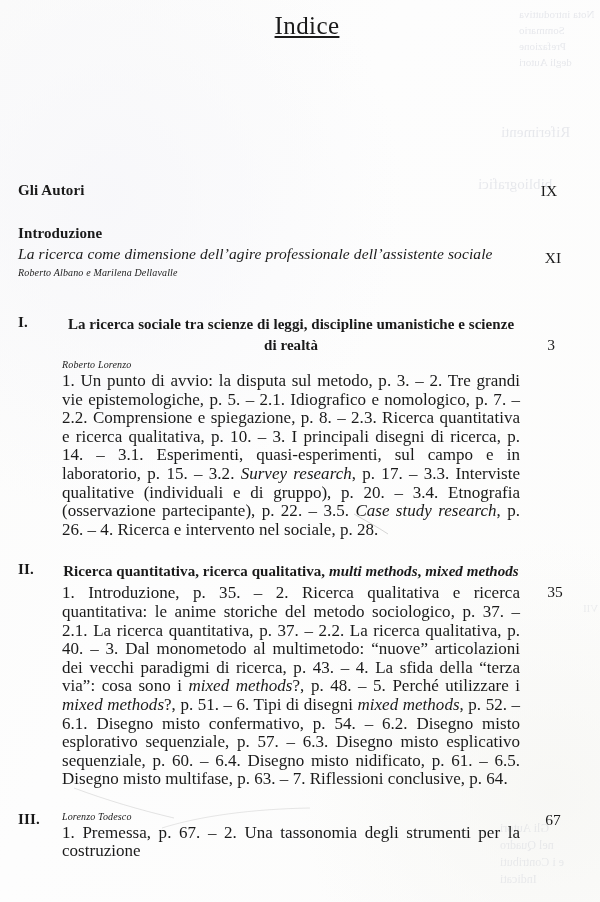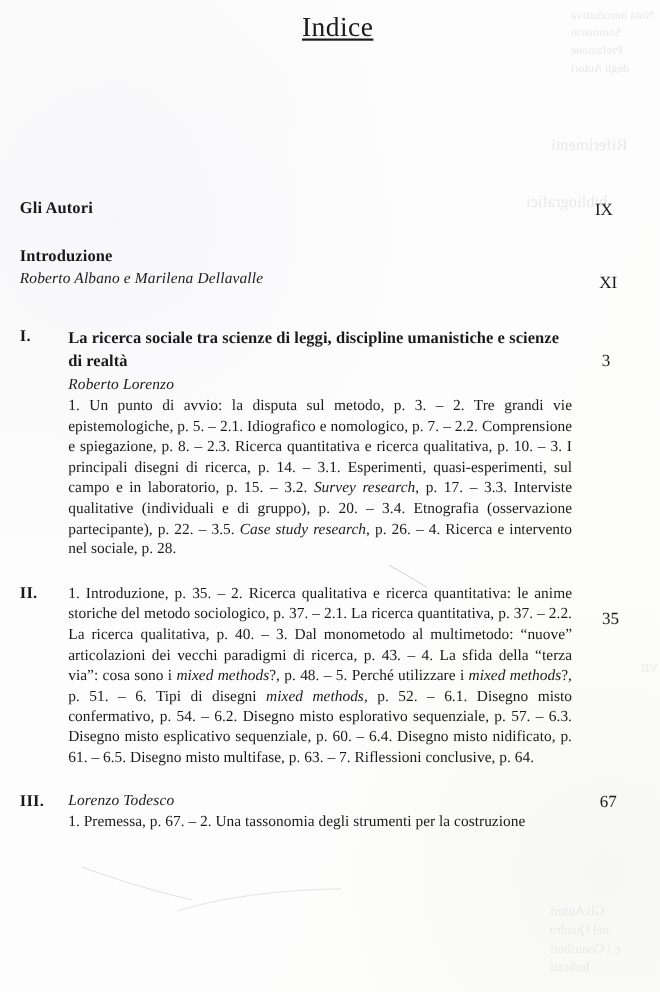--- a/index.html
+++ b/index.html
@@ -115,35 +115,36 @@
   }
 
   .subtitle-it {
     font-style: italic;
     font-size: 15.5px;
     letter-spacing: 0.1px;
   }
 
   .authors {
     font-style: italic;
-    font-size: 14px;
+    font-size: 10px;
     letter-spacing: 0.15px;
   }
 
   .chap-title {
     font-weight: bold;
     font-size: 15px;
     line-height: 21px;
     letter-spacing: 0.05px;
+    text-align: center;
   }
 
   .chap-title i { font-style: italic; }
 
   .toc-body {
-    font-size: 14px;
+    font-size: 17px;
     line-height: 18.6px;
     text-align: justify;
     letter-spacing: 0.02px;
     margin-top: 2px;
   }
   .toc-body i { font-style: italic; }
 
   .part-label { font-size: 15px; }
   .part-title { font-style: italic; font-size: 15.5px; }
 </style>
@@ -174,20 +175,21 @@
 
   <div class="entries">
 
     <div class="row" style="margin-bottom:26px;">
       <div class="flush lead">Gli Autori</div>
       <div class="page-no" style="top:0px; right:6px;">IX</div>
     </div>
 
     <div class="row" style="margin-bottom:36px;">
       <div class="flush lead">Introduzione</div>
+      <div class="flush subtitle-it" style="margin-top:3px;">La ricerca come dimensione dell’agire professionale dell’assistente sociale</div>
       <div class="flush authors" style="margin-top:4px;">Roberto Albano e Marilena Dellavalle</div>
       <div class="page-no" style="top:24px; right:2px;">XI</div>
     </div>
 
 
     <div class="row" style="margin-bottom:22px;">
       <div class="num">I.</div>
       <div class="page-no" style="top:22px; right:4px;">3</div>
       <div class="body-col">
         <div class="chap-title">La ricerca sociale tra scienze di leggi, discipline umanistiche e scienze di realtà</div>
@@ -195,20 +197,21 @@
         <div class="toc-body">
           1. Un punto di avvio: la disputa sul metodo, p. 3. – 2. Tre grandi vie epistemologiche, p. 5. – 2.1. Idiografico e nomologico, p. 7. – 2.2. Comprensione e spiegazione, p. 8. – 2.3. Ricerca quantitativa e ricerca qualitativa, p. 10. – 3. I principali disegni di ricerca, p. 14. – 3.1. Esperimenti, quasi-esperimenti, sul campo e in laboratorio, p. 15. – 3.2. <i>Survey research</i>, p. 17. – 3.3. Interviste qualitative (individuali e di gruppo), p. 20. –&nbsp;3.4. Etnografia (osservazione partecipante), p. 22. – 3.5. <i>Case study research</i>, p. 26. – 4. Ricerca e intervento nel sociale, p. 28.
         </div>
       </div>
     </div>
 
     <div class="row" style="margin-bottom:22px;">
       <div class="num">II.</div>
       <div class="page-no" style="top:22px; right:0px;">35</div>
       <div class="body-col">
+        <div class="chap-title"><span>Ricerca quantitativa, ricerca qualitativa, </span><i>multi methods</i><span>, </span><i>mixed methods</i></div>
         <div class="toc-body">
           1. Introduzione, p. 35. – 2. Ricerca qualitativa e ricerca quantitativa: le anime storiche del metodo sociologico, p. 37. – 2.1. La ricerca quantitativa, p. 37. – 2.2. La ricerca qualitativa, p. 40. – 3. Dal monometodo al multimetodo: “nuove” articolazioni dei vecchi paradigmi di ricerca, p. 43. – 4. La sfida della “terza via”: cosa sono i <i>mixed methods</i>?, p. 48. – 5. Perché utilizzare i <i>mixed methods</i>?, p. 51. – 6. Tipi di disegni <i>mixed methods</i>, p. 52. – 6.1. Disegno misto confermativo, p. 54. – 6.2. Disegno misto esplorativo sequenziale, p. 57. – 6.3. Disegno misto esplicativo sequenziale, p. 60. – 6.4. Disegno misto nidificato, p. 61. – 6.5. Disegno misto multifase, p. 63. – 7. Riflessioni conclusive, p. 64.
         </div>
       </div>
     </div>
 
     <div class="row">
       <div class="num">III.</div>
       <div class="page-no" style="top:0px; right:2px;">67</div>
       <div class="body-col">

